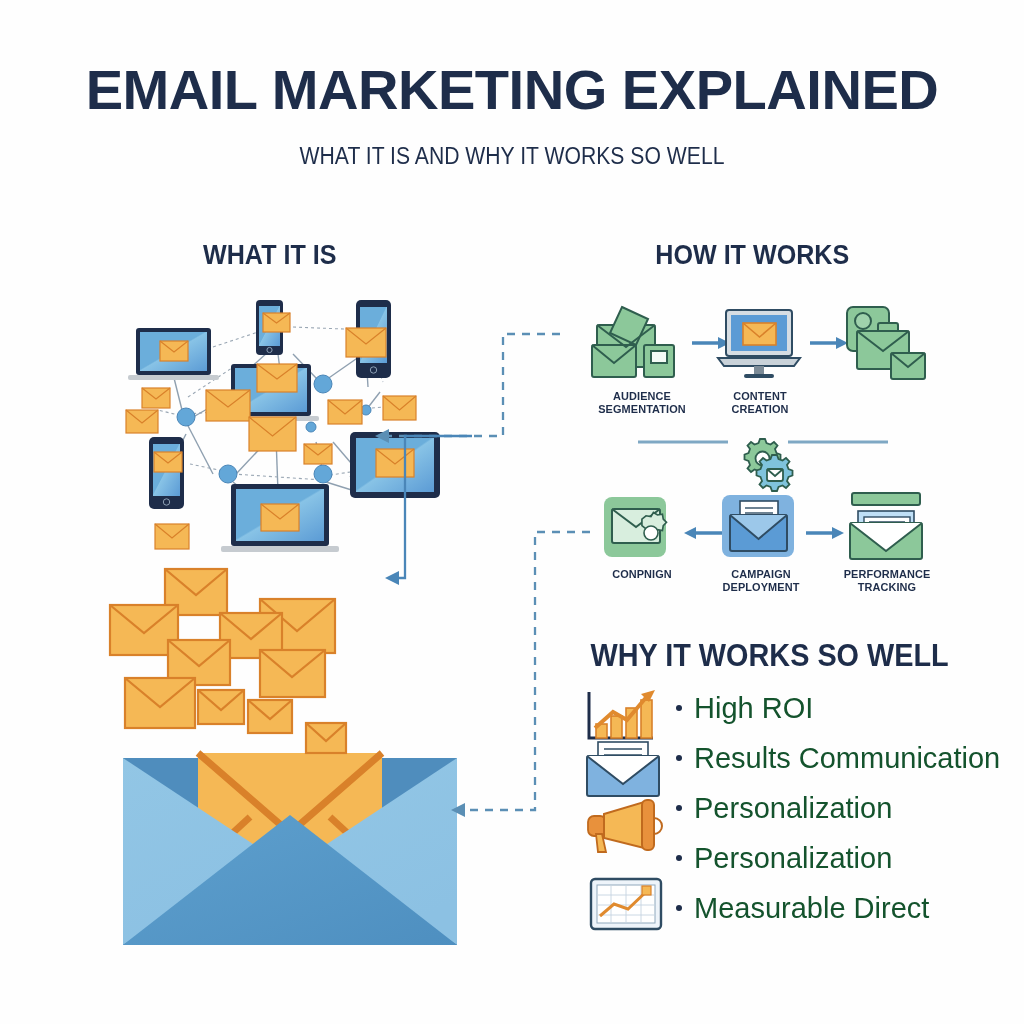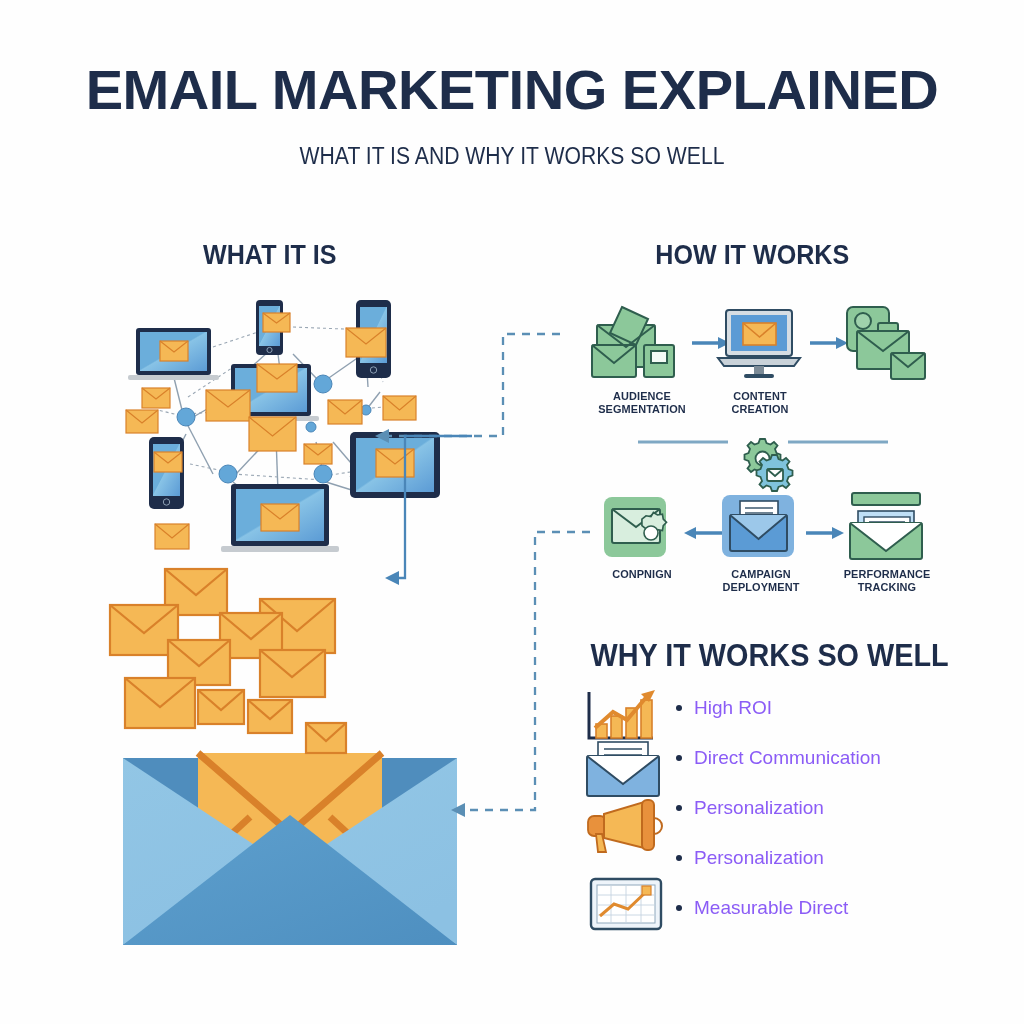--- a/index.html
+++ b/index.html
@@ -47,21 +47,21 @@
     transform:scaleX(0.95);
   }
 
   
   #why-list{left:676px;top:683px;width:290px;}
   .why-row{display:flex;align-items:center;height:50px;}
   .why-dot{
     width:6px;height:6px;border-radius:50%;
     background:#1E2D4A;margin-right:12px;flex:0 0 auto;
   }
-  .why-text{font-size:19px;color:#8b5cf6;white-space:nowrap;}
+  .why-text{font-size:29px;color:#14532d;white-space:nowrap;}
 
   
   svg{display:block;overflow:visible;}
 </style>
 </head>
 <body>
 
 <div class="stage">
 
   <div class="abs" id="main-title">EMAIL MARKETING EXPLAINED</div>
@@ -531,21 +531,21 @@
     </svg>
   </div>
 
   <div class="abs" id="why-list">
     <div class="why-row">
       <span class="why-dot"></span>
       <span class="why-text">High ROI</span>
     </div>
     <div class="why-row">
       <span class="why-dot"></span>
-      <span class="why-text">Direct Communication</span>
+      <span class="why-text">Results Communication</span>
     </div>
     <div class="why-row">
       <span class="why-dot"></span>
       <span class="why-text">Personalization</span>
     </div>
     <div class="why-row">
       <span class="why-dot"></span>
       <span class="why-text">Personalization</span>
     </div>
     <div class="why-row">

